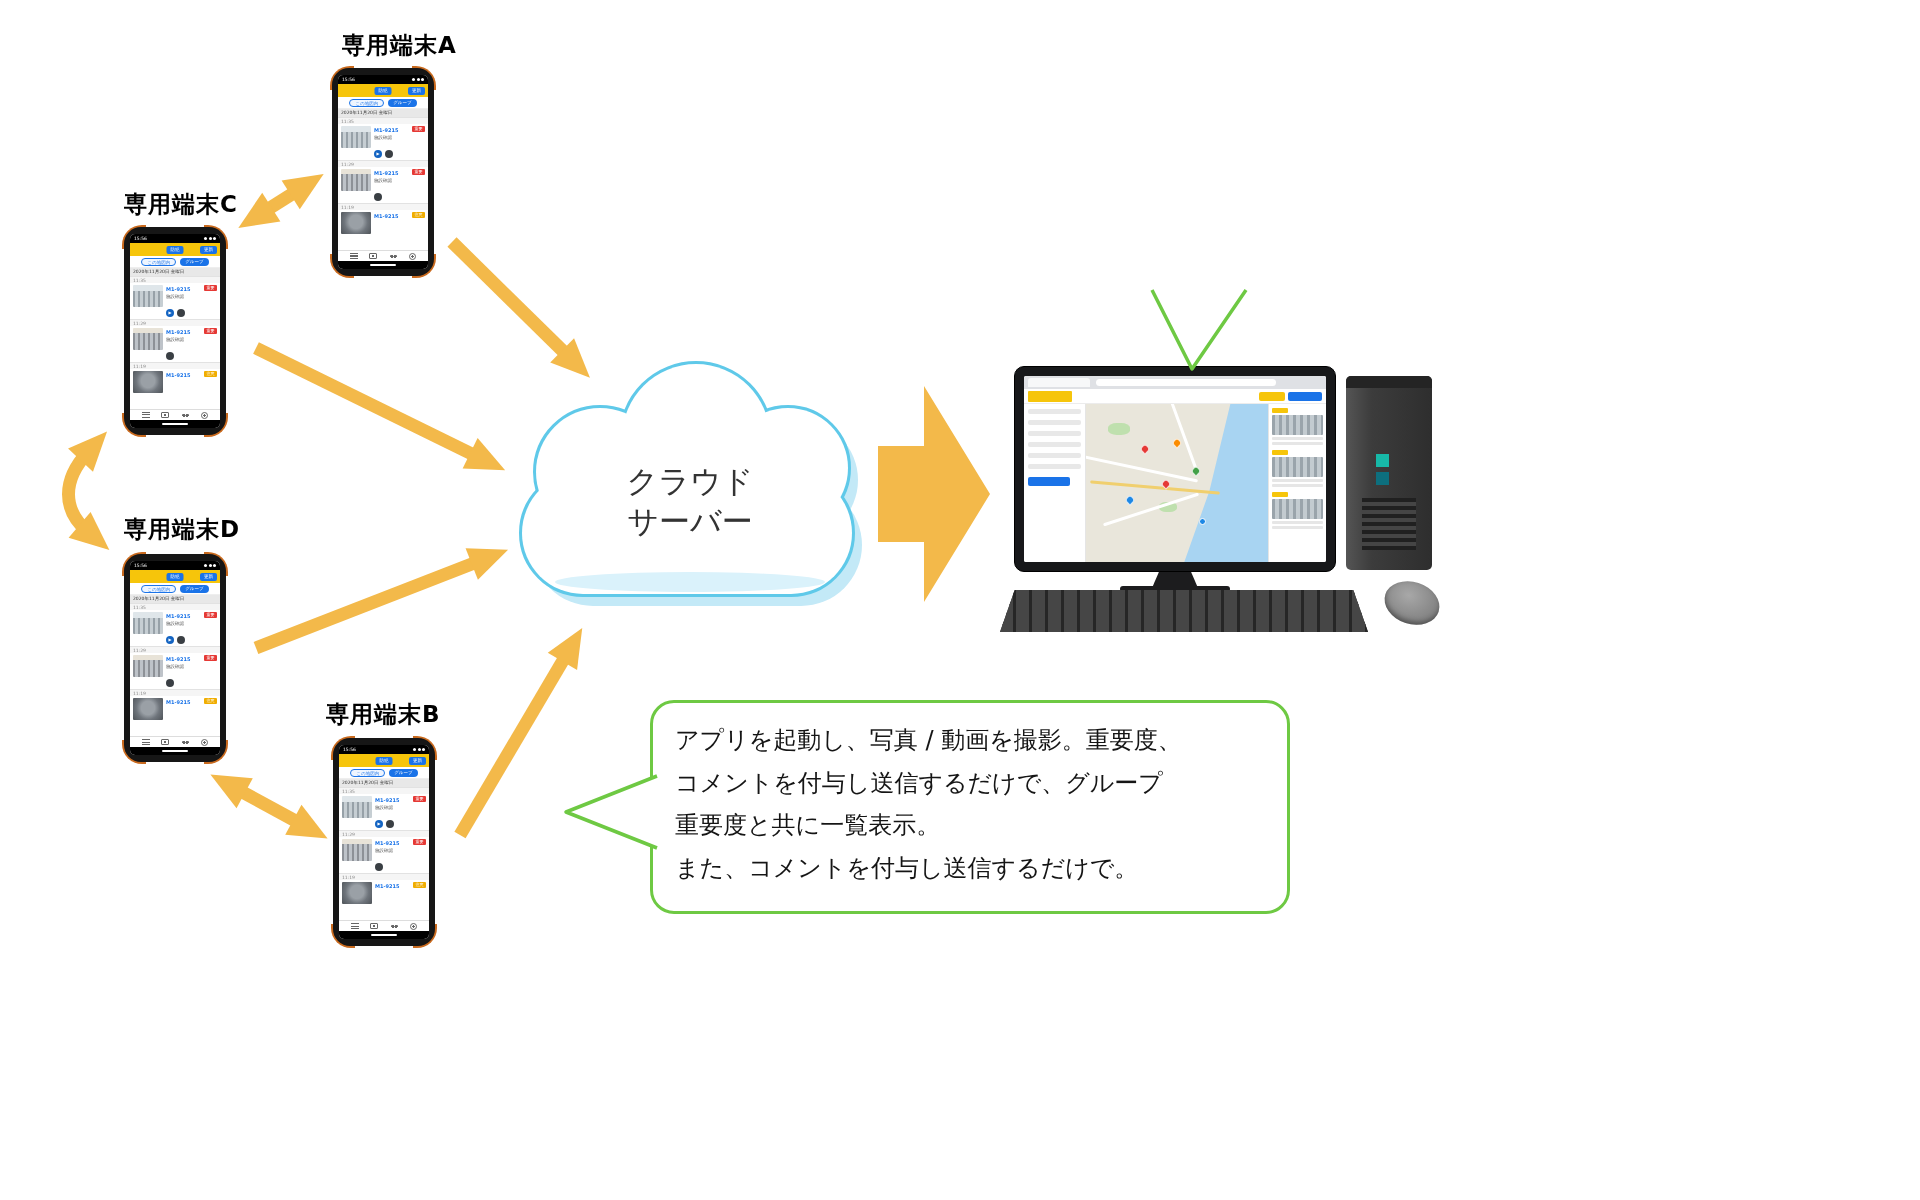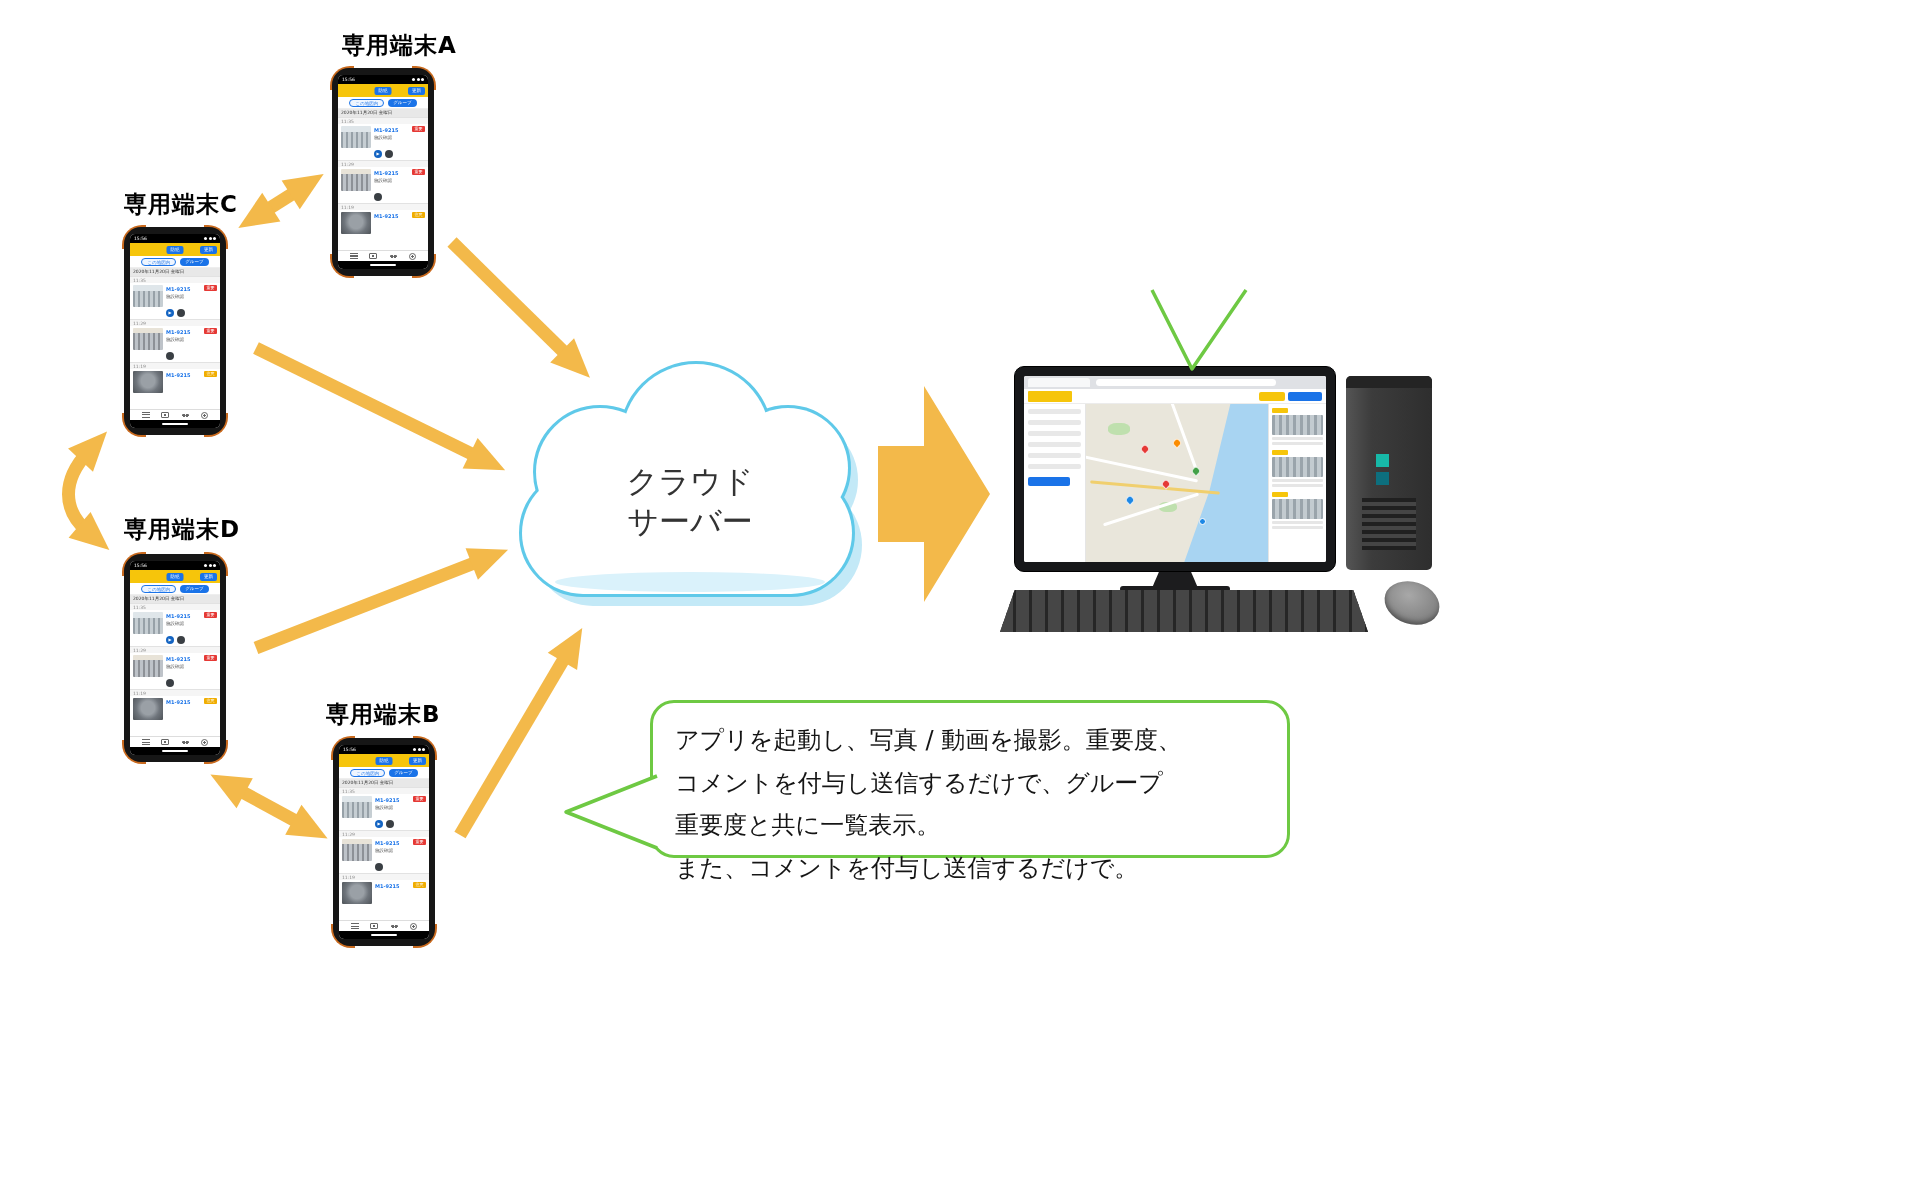--- a/index.html
+++ b/index.html
@@ -59,21 +59,21 @@
   .n-cam{width:8px;height:6px;border:.5px solid #666;border-radius:1px;background:radial-gradient(circle,#666 1px,rgba(0,0,0,0) 1.3px)}
   .n-grp{width:9px;height:6px;background:radial-gradient(circle at 32% 55%,#666 1.5px,rgba(0,0,0,0) 1.8px),radial-gradient(circle at 68% 55%,#666 1.5px,rgba(0,0,0,0) 1.8px)}
   .n-set{width:7px;height:7px;border:.8px solid #666;border-radius:50%;background:radial-gradient(circle,#666 1px,rgba(0,0,0,0) 1.2px)}
   .phome{height:8px;background:#000;display:flex;align-items:center;justify-content:center;flex:0 0 auto}
   .phome span{width:26px;height:2.5px;background:#fff;border-radius:2px}
 
   
   .callout{position:absolute;background:#fff;border:3px solid #6EC943;border-radius:24px;padding:16px 22px;z-index:4}
   .callout .cline{font-size:24px;line-height:1.78;color:#151515;white-space:nowrap}
   #callout-top{left:880px;top:42px;width:594px;height:253px}
-  #callout-bottom{left:650px;top:700px;width:640px;height:158px}
+  #callout-bottom{left:650px;top:700px;width:640px;height:214px}
 
   
   .computer{position:absolute;left:1000px;top:360px;width:450px;height:290px;z-index:2}
   .tower{position:absolute;left:346px;top:16px;width:86px;height:194px;background:linear-gradient(90deg,#555 0%,#3c3c3c 30%,#2e2e2e 100%);border-radius:5px}
   .tw-top{position:absolute;left:0;top:0;width:100%;height:12px;background:#242424;border-radius:5px 5px 0 0;display:block}
   .tw-led1{position:absolute;left:30px;top:78px;width:13px;height:13px;background:#17b9a8;display:block}
   .tw-led2{position:absolute;left:30px;top:96px;width:13px;height:13px;background:#0d6f7e;display:block}
   .tw-vents{position:absolute;left:16px;top:122px;width:54px;height:52px;background:repeating-linear-gradient(0deg,#202020 0 4px,#454545 4px 8px);display:block}
   .monitor{position:absolute;left:14px;top:6px;width:322px;height:206px;background:#17181a;border:1px solid #000;border-radius:10px;padding:9px}
   .mscreen{width:100%;height:100%;background:#fff;border-radius:2px;overflow:hidden;display:flex;flex-direction:column}

